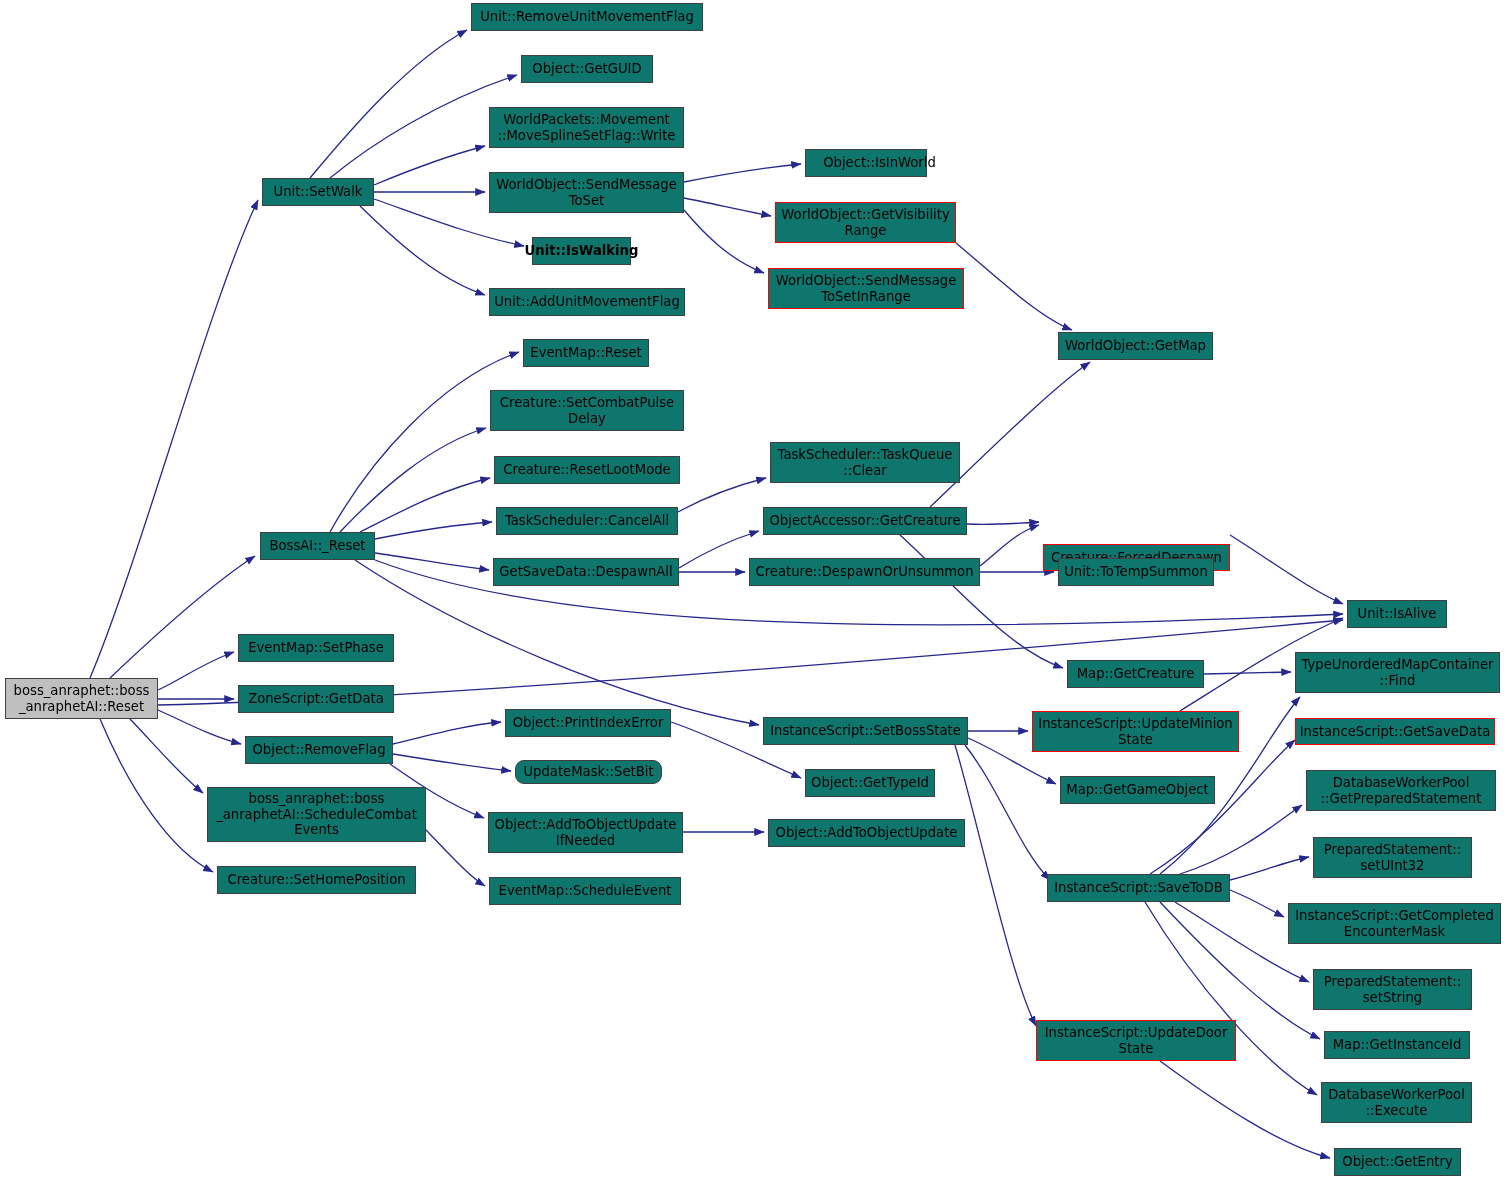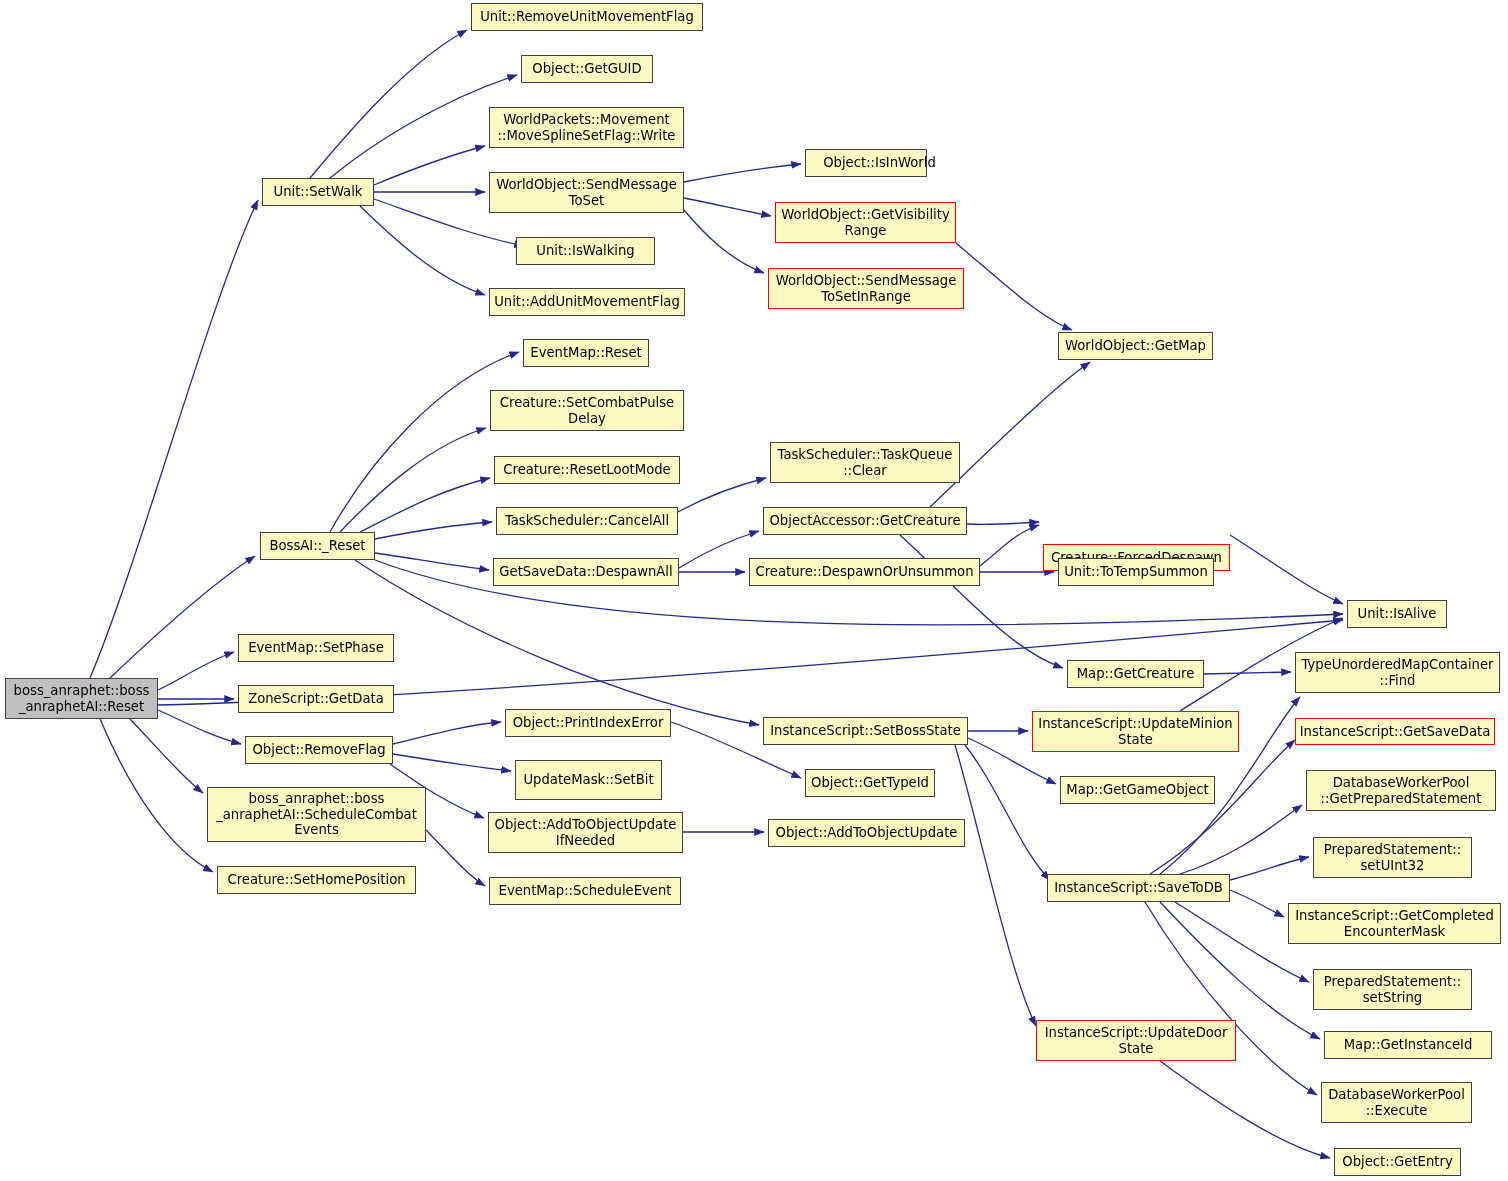--- a/index.html
+++ b/index.html
@@ -23,21 +23,21 @@
     height: 1181px;
     pointer-events: none;
   }
   .node {
     position: absolute;
     box-sizing: border-box;
     display: flex;
     align-items: center;
     justify-content: center;
     text-align: center;
-    background: #fef9c3;
+    background: #0f766e;
     border: 1px solid #404040;
     color: #000000;
     font-size: 13.2px;
     line-height: 15.5px;
     letter-spacing: 0px;
     white-space: pre-line;
     padding: 0 3px;
     z-index: 2;
   }
   .node.red {
@@ -120,21 +120,21 @@
   <div id="node-layer">
       <div class="node current" style="left: 5px; top: 678px; width: 153px; height: 41px;">boss_anraphet::boss
 _anraphetAI::Reset</div>
       <div class="node" style="left: 262px; top: 178px; width: 112px; height: 28px;">Unit::SetWalk</div>
       <div class="node" style="left: 471px; top: 3px; width: 232px; height: 28px;">Unit::RemoveUnitMovementFlag</div>
       <div class="node" style="left: 521px; top: 55px; width: 132px; height: 28px;">Object::GetGUID</div>
       <div class="node" style="left: 489px; top: 107px; width: 195px; height: 41px;">WorldPackets::Movement
 ::MoveSplineSetFlag::Write</div>
       <div class="node" style="left: 489px; top: 172px; width: 195px; height: 41px;">WorldObject::SendMessage
 ToSet</div>
-      <div class="node" style="left: 516px; top: 237px; width: 139px; height: 28px;">Unit::IsWalking</div>
+      <div class="node" style="left: 532px; top: 237px; width: 99px; height: 28px; font-weight: bold;">Unit::IsWalking</div>
       <div class="node" style="left: 489px; top: 288px; width: 196px; height: 28px;">Unit::AddUnitMovementFlag</div>
       <div class="node" style="left: 805px; top: 149px; width: 122px; height: 28px; padding-left: 30px;">Object::IsInWorld</div>
       <div class="node red" style="left: 775px; top: 202px; width: 181px; height: 41px;">WorldObject::GetVisibility
 Range</div>
       <div class="node red" style="left: 768px; top: 268px; width: 196px; height: 41px;">WorldObject::SendMessage
 ToSetInRange</div>
       <div class="node" style="left: 1058px; top: 332px; width: 155px; height: 28px;">WorldObject::GetMap</div>
       <div class="node" style="left: 260px; top: 532px; width: 115px; height: 28px;">BossAI::_Reset</div>
       <div class="node" style="left: 523px; top: 339px; width: 126px; height: 28px;">EventMap::Reset</div>
       <div class="node" style="left: 490px; top: 390px; width: 194px; height: 41px;">Creature::SetCombatPulse
@@ -157,36 +157,36 @@
       <div class="node red" style="left: 1295px; top: 718px; width: 200px; height: 27px;">InstanceScript::GetSaveData</div>
       <div class="node" style="left: 1060px; top: 776px; width: 155px; height: 28px;">Map::GetGameObject</div>
       <div class="node" style="left: 1306px; top: 770px; width: 190px; height: 41px;">DatabaseWorkerPool
 ::GetPreparedStatement</div>
       <div class="node" style="left: 1313px; top: 837px; width: 159px; height: 41px;">PreparedStatement::
 setUInt32</div>
       <div class="node" style="left: 1288px; top: 903px; width: 213px; height: 41px;">InstanceScript::GetCompleted
 EncounterMask</div>
       <div class="node" style="left: 1313px; top: 969px; width: 159px; height: 41px;">PreparedStatement::
 setString</div>
-      <div class="node" style="left: 1324px; top: 1031px; width: 168px; height: 28px;">Map::GetInstanceId</div>
+      <div class="node" style="left: 1324px; top: 1031px; width: 146px; height: 28px;">Map::GetInstanceId</div>
       <div class="node" style="left: 1321px; top: 1082px; width: 151px; height: 41px;">DatabaseWorkerPool
 ::Execute</div>
       <div class="node" style="left: 1334px; top: 1148px; width: 127px; height: 28px;">Object::GetEntry</div>
       <div class="node" style="left: 1047px; top: 874px; width: 183px; height: 28px;">InstanceScript::SaveToDB</div>
       <div class="node red" style="left: 1036px; top: 1020px; width: 200px; height: 41px;">InstanceScript::UpdateDoor
 State</div>
       <div class="node" style="left: 238px; top: 634px; width: 156px; height: 28px;">EventMap::SetPhase</div>
       <div class="node" style="left: 238px; top: 685px; width: 156px; height: 28px;">ZoneScript::GetData</div>
       <div class="node" style="left: 245px; top: 736px; width: 148px; height: 28px;">Object::RemoveFlag</div>
       <div class="node" style="left: 207px; top: 787px; width: 219px; height: 55px;">boss_anraphet::boss
 _anraphetAI::ScheduleCombat
 Events</div>
       <div class="node" style="left: 217px; top: 866px; width: 199px; height: 28px;">Creature::SetHomePosition</div>
       <div class="node" style="left: 505px; top: 709px; width: 166px; height: 28px;">Object::PrintIndexError</div>
-      <div class="node" style="left: 515px; top: 760px; width: 147px; height: 40px;">UpdateMask::SetBit</div>
+      <div class="node" style="left: 515px; top: 760px; width: 147px; height: 24px; border-radius: 9px;">UpdateMask::SetBit</div>
       <div class="node" style="left: 488px; top: 812px; width: 195px; height: 41px;">Object::AddToObjectUpdate
 IfNeeded</div>
       <div class="node" style="left: 489px; top: 877px; width: 192px; height: 28px;">EventMap::ScheduleEvent</div>
       <div class="node" style="left: 763px; top: 717px; width: 205px; height: 28px;">InstanceScript::SetBossState</div>
       <div class="node" style="left: 805px; top: 769px; width: 130px; height: 28px;">Object::GetTypeId</div>
       <div class="node" style="left: 768px; top: 819px; width: 197px; height: 28px;">Object::AddToObjectUpdate</div>
     </div>
 </div>
 
 </body></html>

